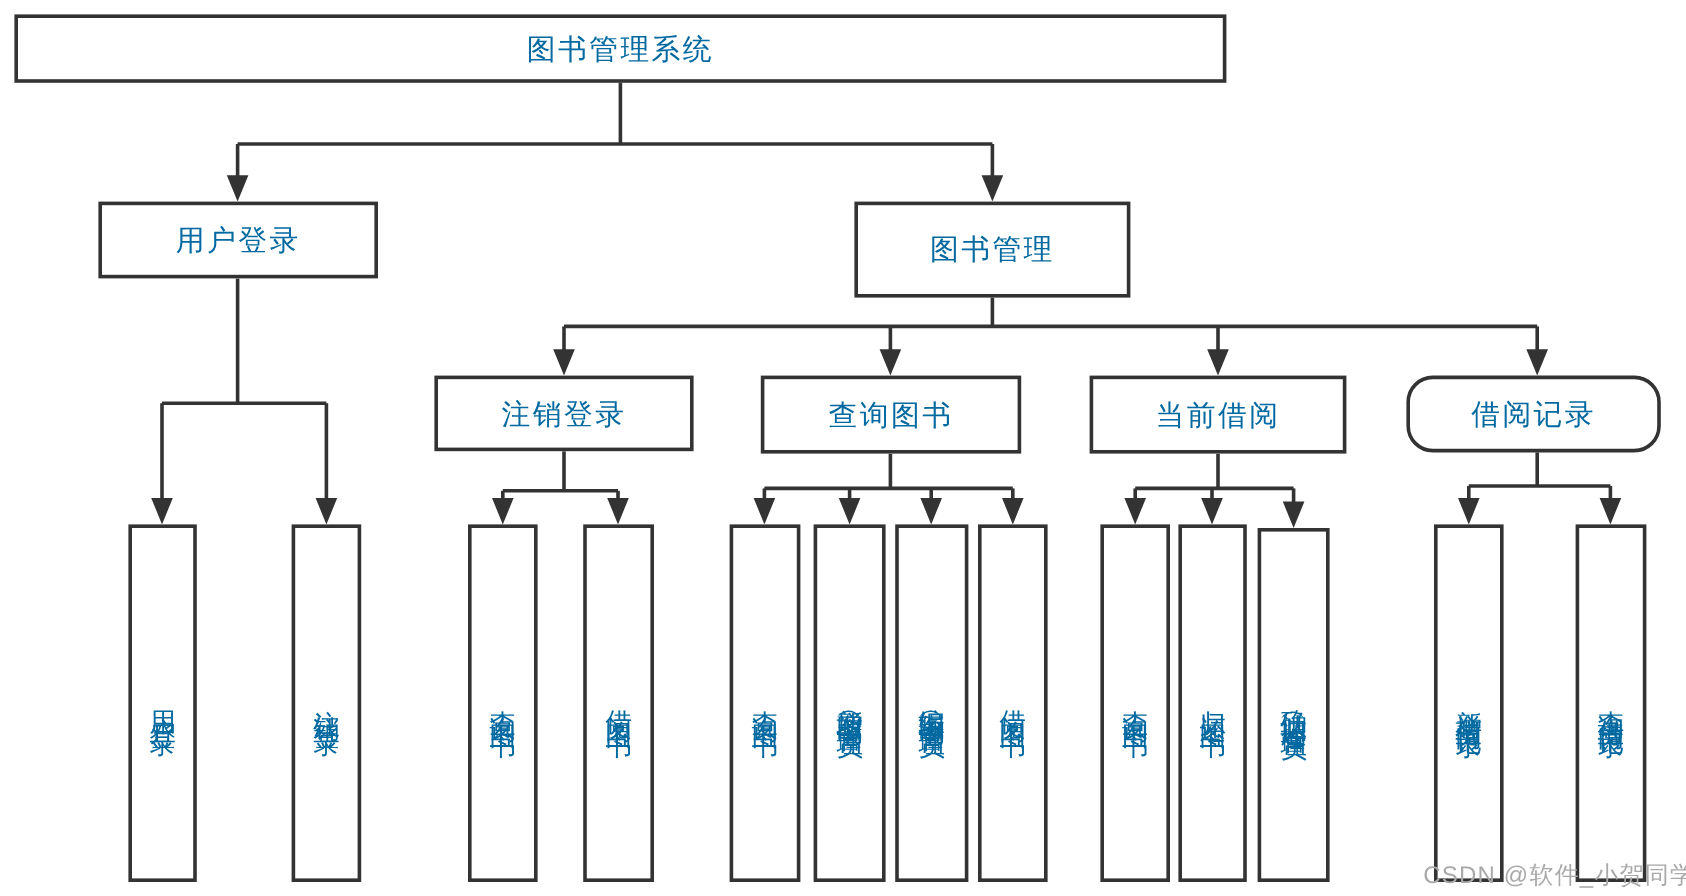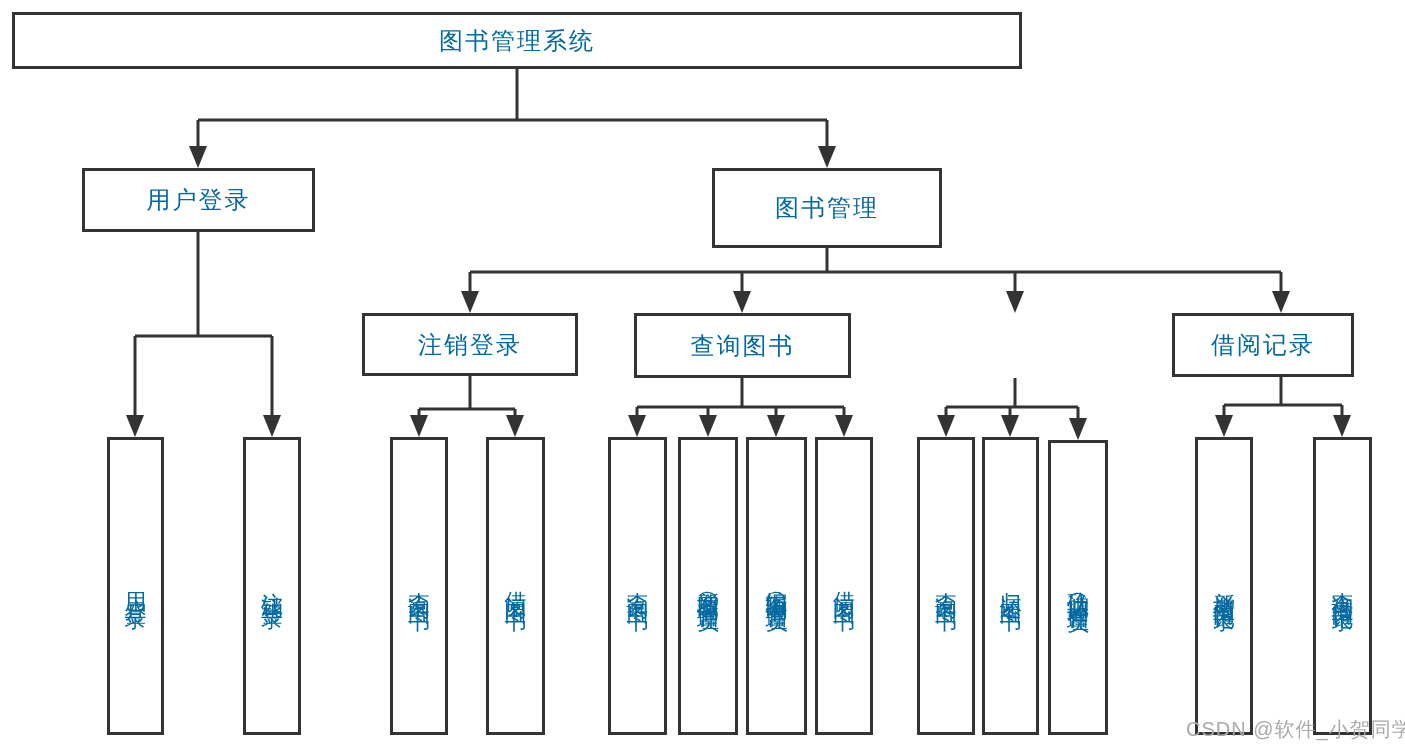--- a/index.html
+++ b/index.html
@@ -140,21 +140,24 @@
   <div class="node hbox" style="left:712px; top:168px; width:230px; height:80px;">
     <span>图书管理</span>
   </div>
 
   <div class="node hbox" style="left:362px; top:313px; width:216px; height:63px;">
     <span>注销登录</span>
   </div>
   <div class="node hbox" style="left:634px; top:313px; width:217px; height:65px;">
     <span>查询图书</span>
   </div>
-  <div class="node hbox" style="left:1172px; top:313px; width:182px; height:64px;">
+  <div class="node hbox" style="left:908px; top:313px; width:214px; height:65px;">
+    <span>当前借阅</span>
+  </div>
+  <div class="node hbox" style="left:1172px; top:313px; width:212px; height:64px;border-radius:22px;">
     <span>借阅记录</span>
   </div>
 
   <div class="node vbox" style="left:107px; top:437px; width:57px; height:298px;">
     <span>用户登录</span>
   </div>
   <div class="node vbox" style="left:243px; top:437px; width:58px; height:298px;">
     <span>注销登录</span>
   </div>
   <div class="node vbox" style="left:390px; top:437px; width:58px; height:298px;">

